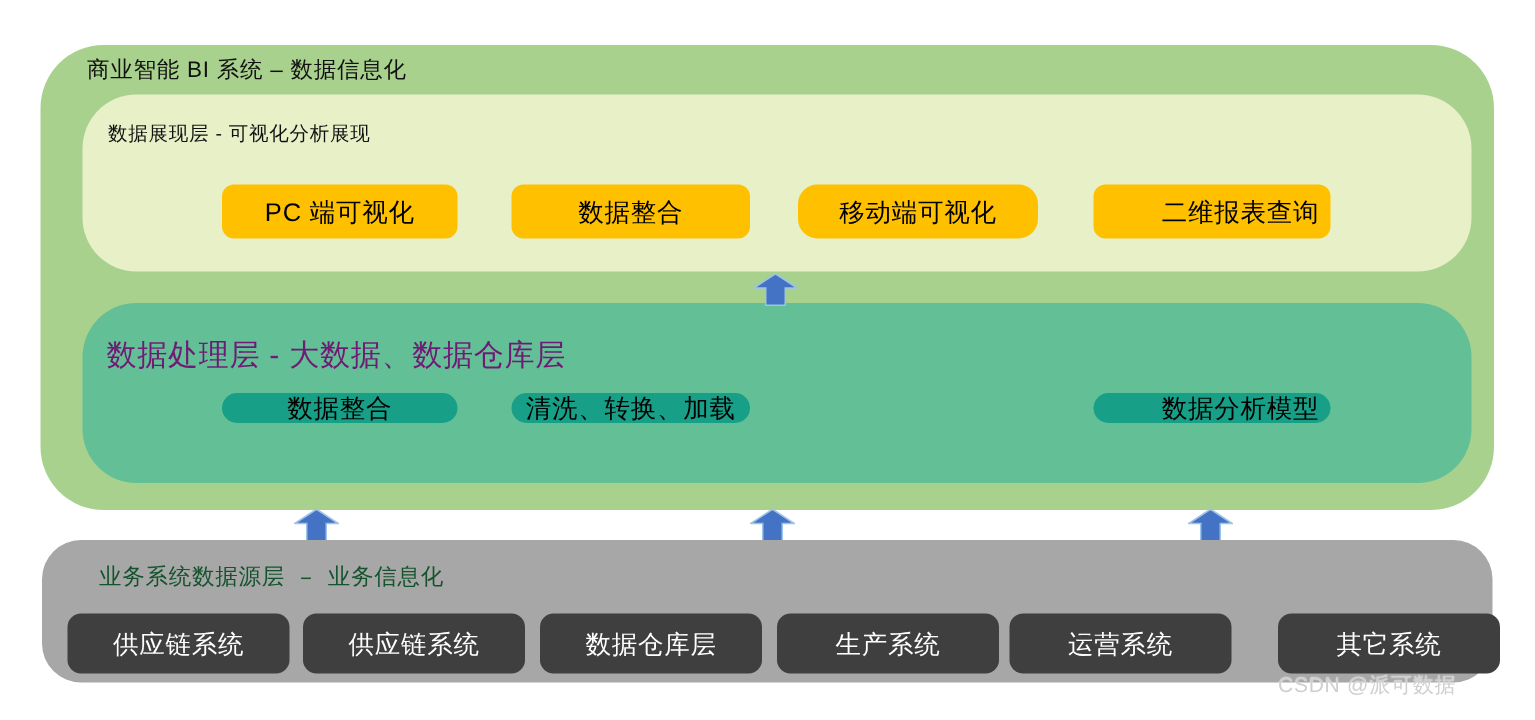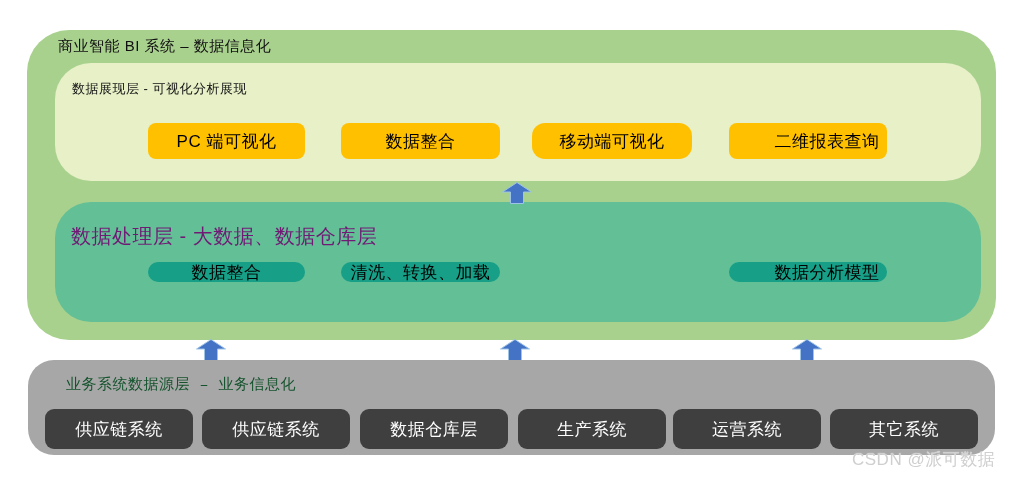--- a/index.html
+++ b/index.html
@@ -81,35 +81,35 @@
   .btn-dark {
     background: var(--source-btn, #3F3F3F);
     color: #ffffff;
     top: 49px; height: 40px; width: 148px; border-radius: 9px;
   }
   .s1 { left: 17px; }
   .s2 { left: 174px; }
   .s3 { left: 332px; }
   .s4 { left: 490px; font-family: Liberation Serif, serif; }
   .s5 { left: 645px; }
-  .s6 { left: 802px; }
+  .s6 { left: 824px; }
 
   
   .arrow { position: absolute; width: 30px; height: 22px; }
   .arrow svg { display: block; width: 100%; height: 100%; }
   .arrow-mid    { left: 502px; top: 182px; }
   .arrow-bot-1  { left: 196px; top: 339px; }
   .arrow-bot-2  { left: 500px; top: 339px; }
   .arrow-bot-3  { left: 792px; top: 339px; }
 
   
   .watermark {
     position: absolute;
     left: 852px; top: 448px;
-    font-size: 17px;
+    font-size: 14px;
     color: #cfcfcf;
     text-shadow: 0 0 1px #ffffff;
     letter-spacing: 0.5px;
     white-space: nowrap;
     text-align: center;
   }
 </style>
 </head>
 <body>
 

